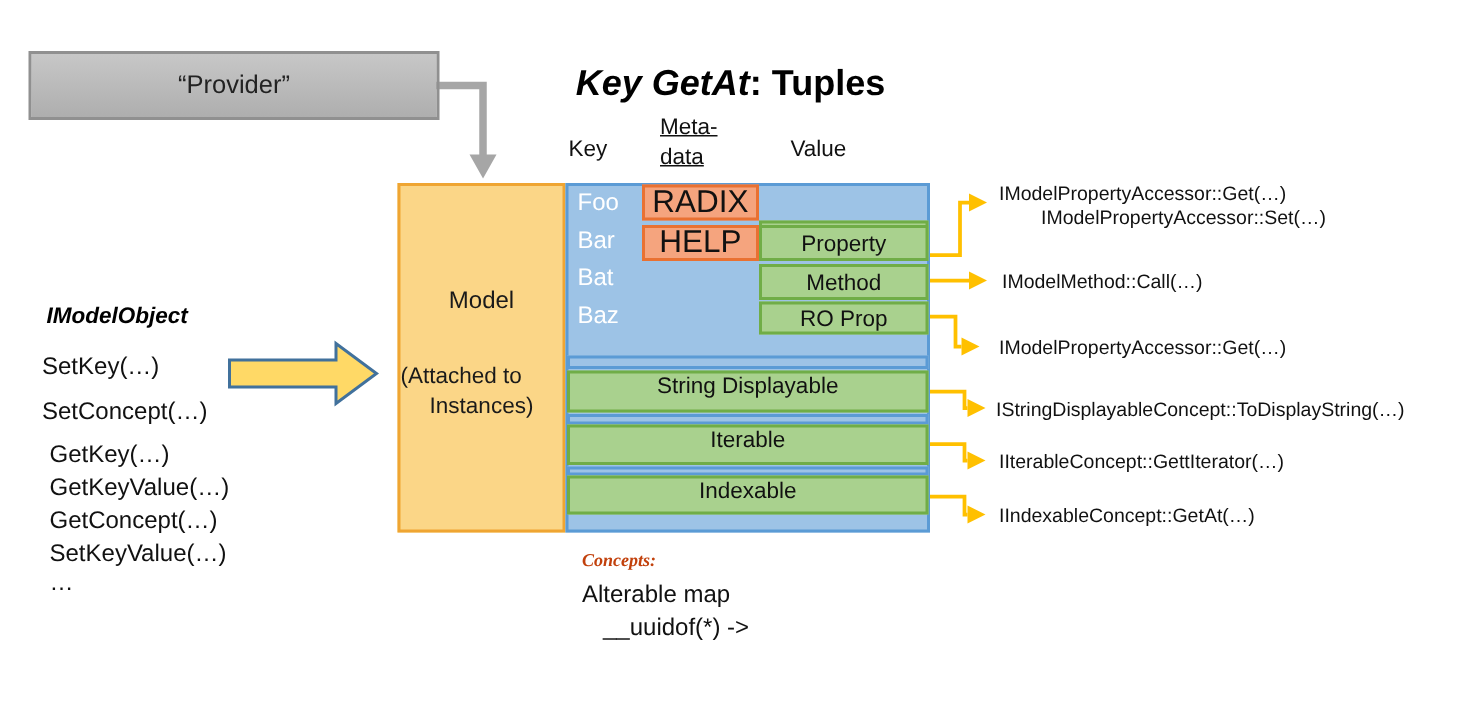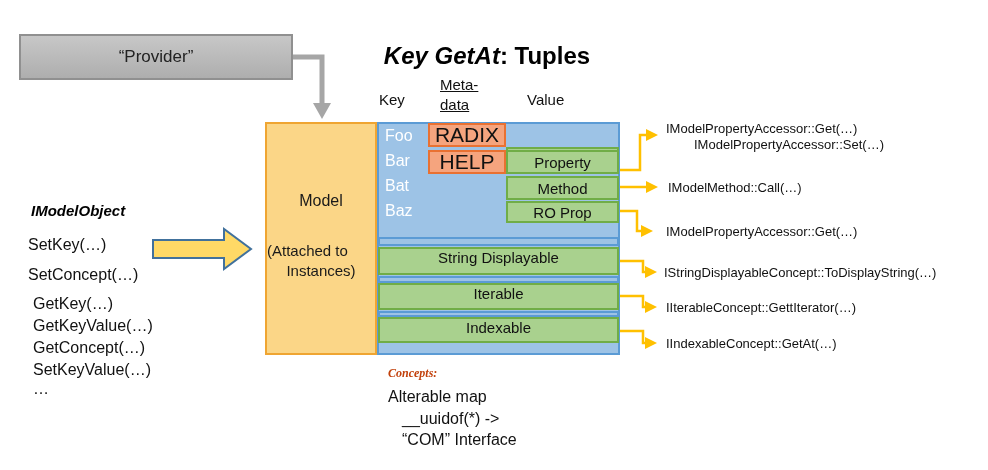--- a/index.html
+++ b/index.html
@@ -175,15 +175,14 @@
   <div class="abs method" style="left:28px;top:266px;">SetConcept(…)</div>
   <div class="abs method" style="left:33px;top:295px;">GetKey(…)</div>
   <div class="abs method" style="left:33px;top:317px;">GetKeyValue(…)</div>
   <div class="abs method" style="left:33px;top:339px;">GetConcept(…)</div>
   <div class="abs method" style="left:33px;top:361px;">SetKeyValue(…)</div>
   <div class="abs method" style="left:33px;top:380px;">…</div>
 
   <div class="abs concepts-heading">Concepts:</div>
   <div class="abs fnote" style="left:388px;top:388px;">Alterable map</div>
   <div class="abs fnote" style="left:402px;top:410px;">__uuidof(*) -&gt;</div>
-  <div class="abs fnote" style="left:402px;top:431px;">“COM” Interface</div>
 
 </div>
 
 </body></html>

